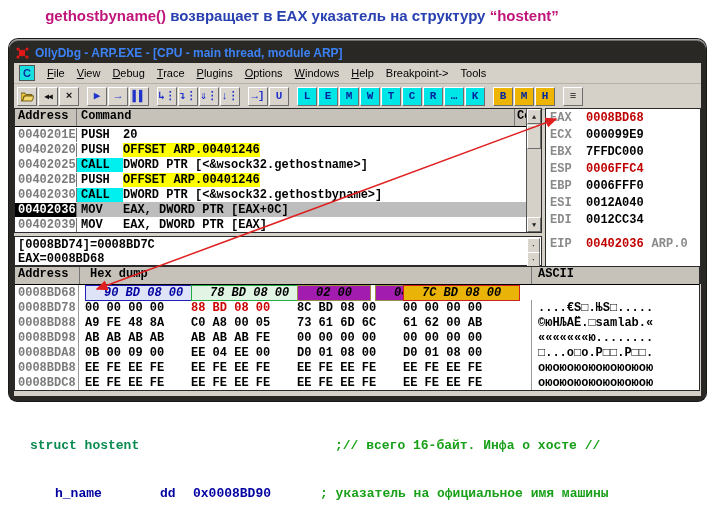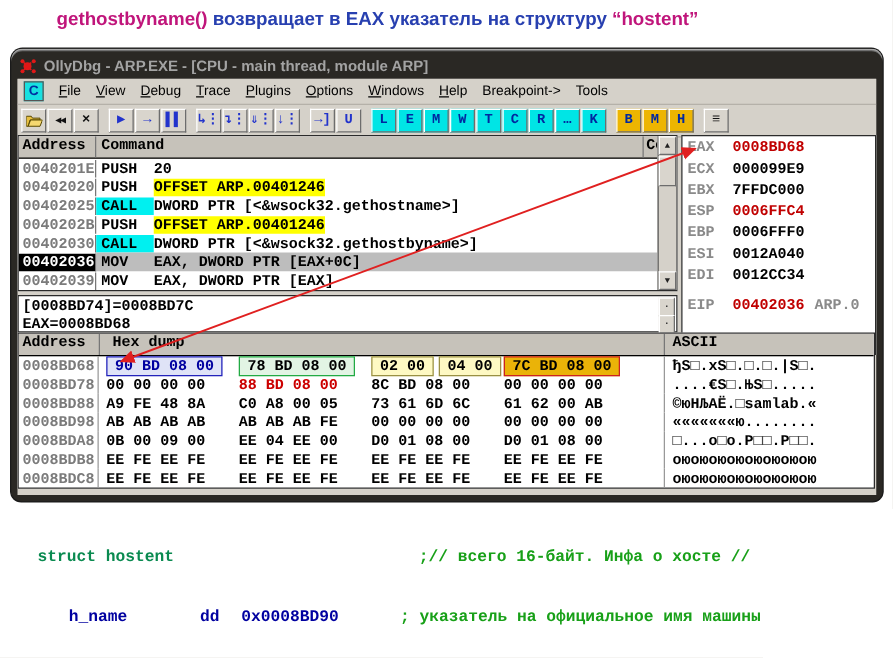--- a/index.html
+++ b/index.html
@@ -10,21 +10,21 @@
   .heading{position:absolute;top:7px;left:0;width:568px;box-sizing:border-box;
            padding-left:36px;text-align:center;font-weight:bold;font-size:15px;white-space:nowrap;}
   .hd-pink{color:#c0157b;}
   .hd-blue{color:#2840b0;}
 
   
   #olly{position:absolute;left:9px;top:39px;width:697px;height:362px;background:#2a2824;
         border-radius:9px 9px 8px 8px;
         box-shadow:inset 0 1px 0 #a9a9a9, inset 0 2px 0 #6f6f6f, 0 0 0 1px #1a1a1a;}
   .titlebar{position:absolute;left:6px;top:4px;right:6px;height:19px;display:flex;align-items:center;
-            gap:5px;color:#a3a3a3;font-size:12px;font-weight:bold;white-space:nowrap;overflow:hidden;}
+            gap:5px;color:#3b82f6;font-size:12px;font-weight:bold;white-space:nowrap;overflow:hidden;}
   .client{position:absolute;left:5px;top:24px;right:5px;bottom:5px;background:#d5d1c9;overflow:hidden;}
 
   
   .menubar{height:20px;display:flex;align-items:center;padding-left:3px;font-size:11px;color:#000;
            border-bottom:1px solid #b5b1a9;background:#d5d1c9;}
   .cpu-ico{width:14px;height:14px;margin:0 6px 0 2px;background:#18e0e0;border:1px solid #555;
            color:#0030a0;font-weight:bold;font-size:11px;display:flex;align-items:center;justify-content:center;}
   .mi{display:inline-block;margin:0 6px;cursor:default;}
   .mi.u::first-letter{text-decoration:underline;}
 
@@ -86,24 +86,24 @@
 
   
   #dump{left:14px;top:266px;width:686px;height:125px;overflow:hidden;}
   .h-addr{width:64px;padding-left:3px;box-sizing:border-box;}
   .h-hex{width:452px;padding-left:10px;box-sizing:border-box;border-left:1px solid #777;}
   .h-ascii{flex:1;padding-left:6px;border-left:1px solid #777;}
   .m-row{height:15px;display:flex;align-items:center;white-space:nowrap;}
   .m-addr{width:64px;padding-left:3px;box-sizing:border-box;color:#7b7b7b;border-right:1px solid #999;height:100%;display:flex;align-items:center;}
   .m-hex{width:452px;display:flex;padding-left:6px;box-sizing:border-box;}
   .grp{width:106px;display:flex;align-items:center;}
-  .bx{border:1px solid;padding:0 6px;}
+  .bx{border:1px solid;padding:0 18px;font-style:italic;}
   .bx-b{border-color:#2222bb;color:#0000a0;background:#dfe3f7;}
   .bx-g{border-color:#22aa44;color:#000;background:#e2f4e4;}
-  .bx-t{border-color:#999044;color:#000;background:#fef9c3;margin-right:4px;}
+  .bx-t{border-color:#999044;color:#000;background:#a21caf;margin-right:4px;}
   .bx-r{border-color:#cc2222;color:#000;background:#eab308;}
   .red-t{color:#cc0000;}
   .m-ascii{flex:1;padding-left:6px;border-left:1px solid #999;height:100%;display:flex;align-items:center;color:#000;}
 
   
   #struct{position:absolute;left:30px;top:406px;font-family:"Liberation Mono",monospace;
           font-size:13px;font-weight:bold;line-height:16px;white-space:pre;}
   .s-line{display:flex;}
   .s-kw{color:#0a8a50;display:inline-block;width:305px;}
   .s-ind{display:inline-block;width:25px;}
@@ -317,21 +317,20 @@
             <span class="bx bx-g">78 BD 08 00</span>
           </span>
           <span class="grp">
             <span class="bx bx-t">02 00</span>
             <span class="bx bx-t">04 00</span>
           </span>
           <span class="grp">
             <span class="bx bx-r">7C BD 08 00</span>
           </span>
         </span>
-      <span class="m-ascii">ђЅ□.xЅ□.□.□.|Ѕ□.</span>
     </div>
     <div class="m-row">
       <span class="m-addr">0008BD78</span>
       <span class="m-hex">
           <span class="grp">00 00 00 00</span>
           <span class="grp red-t">88 BD 08 00</span>
           <span class="grp">8C BD 08 00</span>
           <span class="grp">00 00 00 00</span>
         </span>
       <span class="m-ascii">....€Ѕ□.ЊЅ□.....</span>

